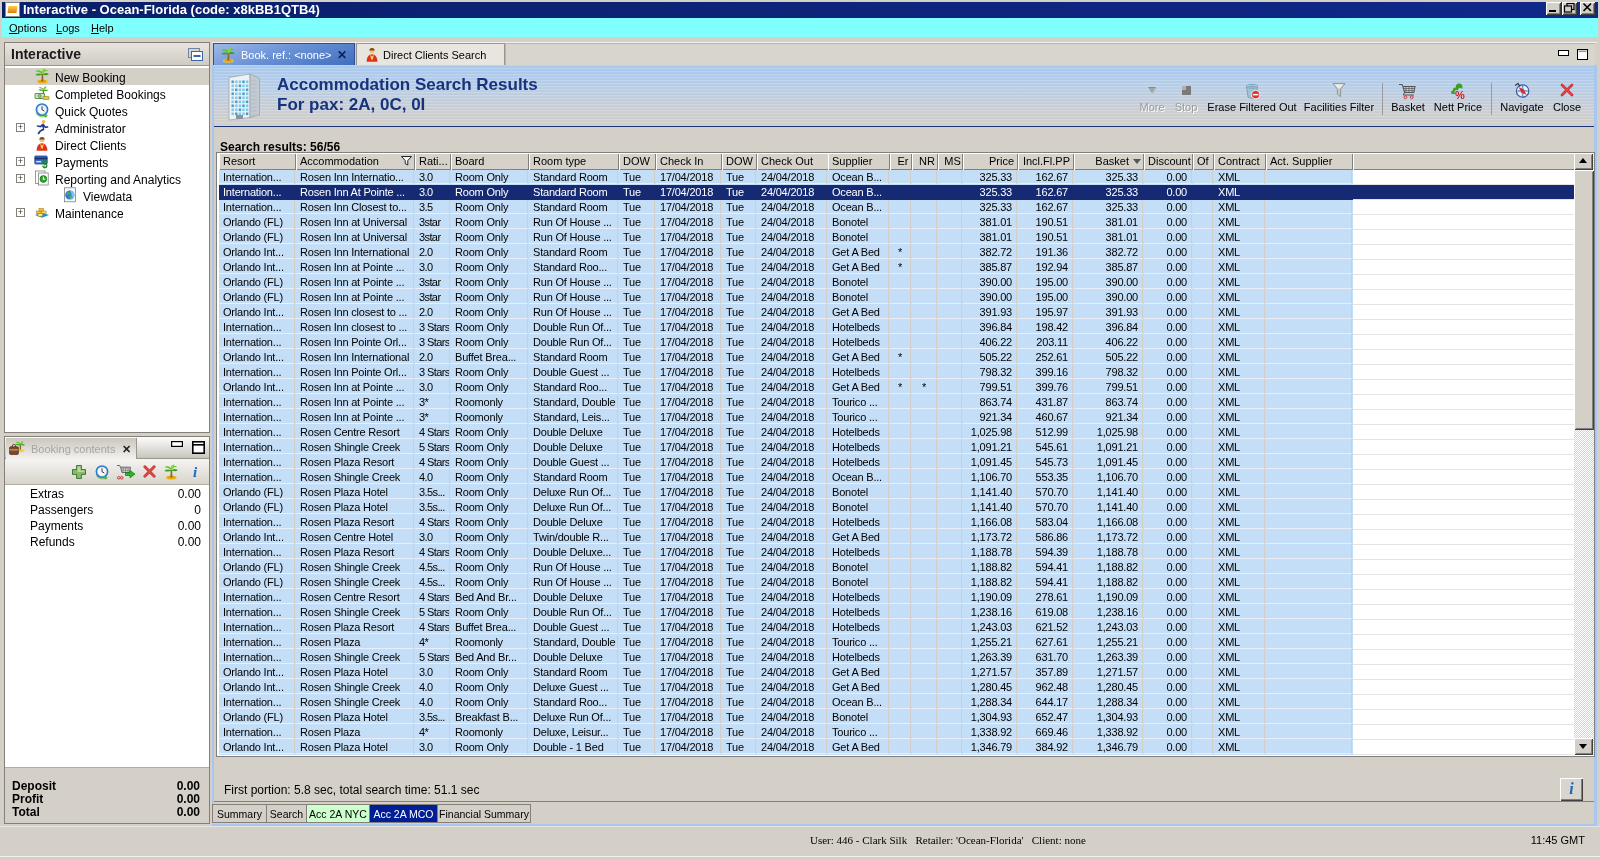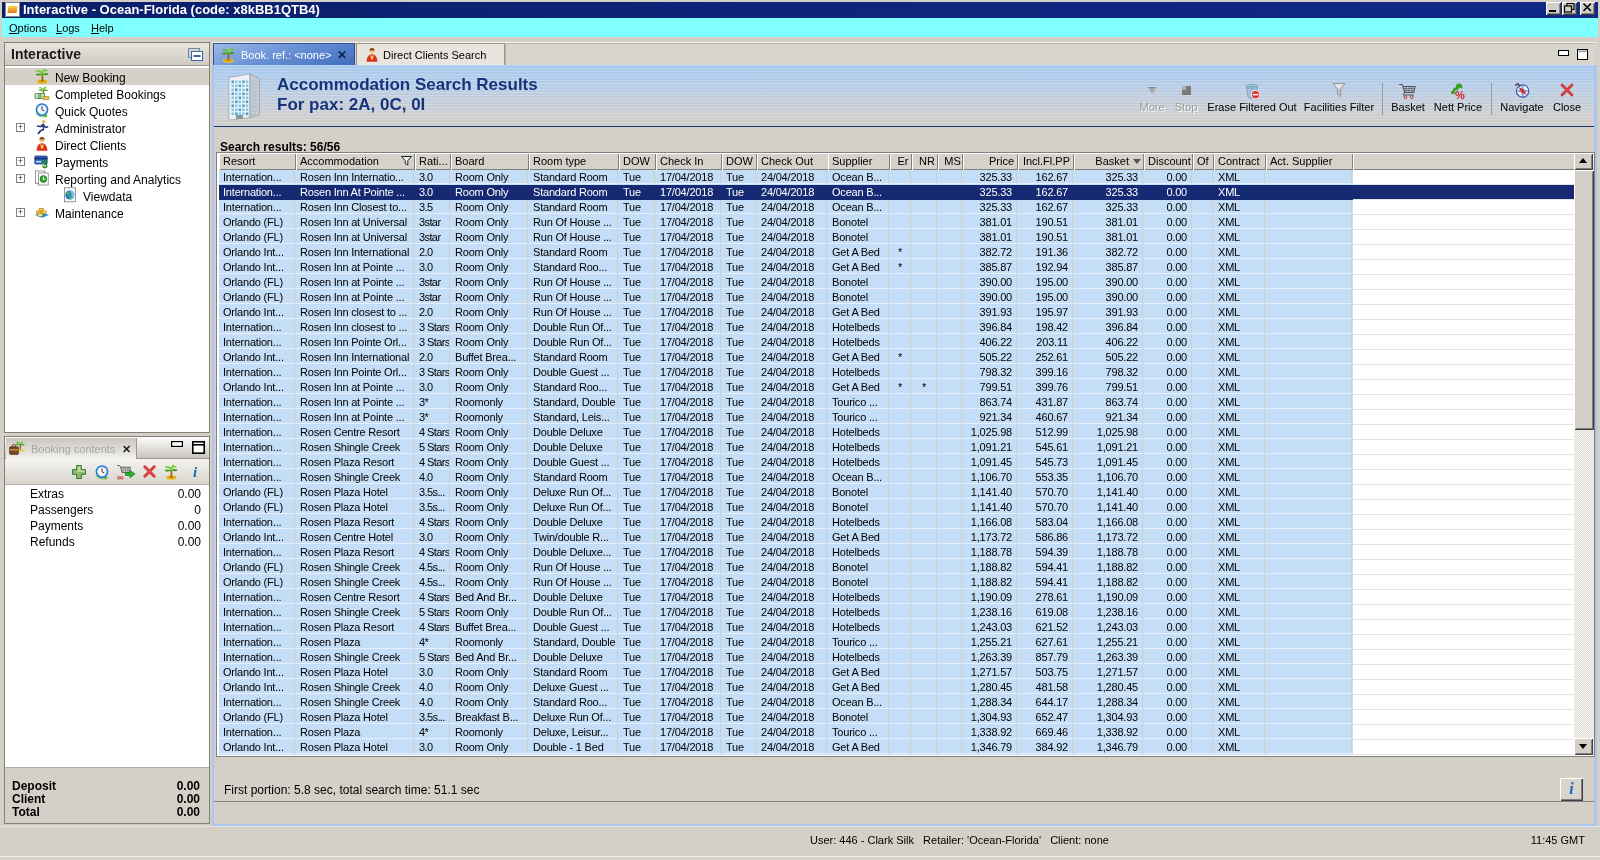--- a/index.html
+++ b/index.html
@@ -284,21 +284,21 @@
     <div class="bcrow" style="top:98px;">
       <span class="lab">Refunds</span>
       <span class="val">0.00</span>
     </div>
 <div id="bcfoot">
       <div class="bfr" style="top:11px;">
         <span class="lab">Deposit</span>
         <span class="val">0.00</span>
       </div>
       <div class="bfr" style="top:24px;">
-        <span class="lab">Client</span>
+        <span class="lab">Profit</span>
         <span class="val">0.00</span>
       </div>
       <div class="bfr" style="top:37px;">
         <span class="lab">Total</span>
         <span class="val">0.00</span>
       </div>
     </div>
 </div>
 
 <div id="main" class="abs">
@@ -1182,21 +1182,21 @@
             <div class="c" style="left:310px;width:89px;">Double Deluxe</div>
             <div class="c" style="left:400px;width:36px;">Tue</div>
             <div class="c" style="left:437px;width:65px;">17/04/2018</div>
             <div class="c" style="left:503px;width:34px;">Tue</div>
             <div class="c" style="left:538px;width:70px;">24/04/2018</div>
             <div class="c" style="left:609px;width:61px;">Hotelbeds</div>
             <div class="c" style="left:671px;width:21px;text-align:center;padding-left:0;"></div>
             <div class="c" style="left:693px;width:25px;text-align:center;padding-left:0;"></div>
             <div class="c" style="left:719px;width:24px;text-align:center;padding-left:0;"></div>
             <div class="c" style="left:744px;width:54px;text-align:right;padding-right:4px;padding-left:0;">1,263.39</div>
-            <div class="c" style="left:799px;width:55px;text-align:right;padding-right:4px;padding-left:0;">857.79</div>
+            <div class="c" style="left:799px;width:55px;text-align:right;padding-right:4px;padding-left:0;">631.70</div>
             <div class="c" style="left:855px;width:69px;text-align:right;padding-right:4px;padding-left:0;">1,263.39</div>
             <div class="c" style="left:925px;width:48px;text-align:right;padding-right:4px;padding-left:0;">0.00</div>
             <div class="c" style="left:974px;width:20px;"></div>
             <div class="c" style="left:995px;width:51px;">XML</div>
             <div class="c" style="left:1047px;width:86px;"></div>
           </div>
           <div class="row" style="top:495px;">
             <div class="c" style="left:0px;width:76px;">Orlando Int...</div>
             <div class="c" style="left:77px;width:118px;">Rosen Plaza Hotel</div>
             <div class="c" style="left:196px;width:35px;letter-spacing:-0.6px;">3.0</div>
@@ -1204,21 +1204,21 @@
             <div class="c" style="left:310px;width:89px;">Standard Room</div>
             <div class="c" style="left:400px;width:36px;">Tue</div>
             <div class="c" style="left:437px;width:65px;">17/04/2018</div>
             <div class="c" style="left:503px;width:34px;">Tue</div>
             <div class="c" style="left:538px;width:70px;">24/04/2018</div>
             <div class="c" style="left:609px;width:61px;">Get A Bed</div>
             <div class="c" style="left:671px;width:21px;text-align:center;padding-left:0;"></div>
             <div class="c" style="left:693px;width:25px;text-align:center;padding-left:0;"></div>
             <div class="c" style="left:719px;width:24px;text-align:center;padding-left:0;"></div>
             <div class="c" style="left:744px;width:54px;text-align:right;padding-right:4px;padding-left:0;">1,271.57</div>
-            <div class="c" style="left:799px;width:55px;text-align:right;padding-right:4px;padding-left:0;">503.75</div>
+            <div class="c" style="left:799px;width:55px;text-align:right;padding-right:4px;padding-left:0;">357.89</div>
             <div class="c" style="left:855px;width:69px;text-align:right;padding-right:4px;padding-left:0;">1,271.57</div>
             <div class="c" style="left:925px;width:48px;text-align:right;padding-right:4px;padding-left:0;">0.00</div>
             <div class="c" style="left:974px;width:20px;"></div>
             <div class="c" style="left:995px;width:51px;">XML</div>
             <div class="c" style="left:1047px;width:86px;"></div>
           </div>
           <div class="row" style="top:510px;">
             <div class="c" style="left:0px;width:76px;">Orlando Int...</div>
             <div class="c" style="left:77px;width:118px;">Rosen Shingle Creek</div>
             <div class="c" style="left:196px;width:35px;letter-spacing:-0.6px;">4.0</div>
@@ -1226,21 +1226,21 @@
             <div class="c" style="left:310px;width:89px;">Deluxe Guest ...</div>
             <div class="c" style="left:400px;width:36px;">Tue</div>
             <div class="c" style="left:437px;width:65px;">17/04/2018</div>
             <div class="c" style="left:503px;width:34px;">Tue</div>
             <div class="c" style="left:538px;width:70px;">24/04/2018</div>
             <div class="c" style="left:609px;width:61px;">Get A Bed</div>
             <div class="c" style="left:671px;width:21px;text-align:center;padding-left:0;"></div>
             <div class="c" style="left:693px;width:25px;text-align:center;padding-left:0;"></div>
             <div class="c" style="left:719px;width:24px;text-align:center;padding-left:0;"></div>
             <div class="c" style="left:744px;width:54px;text-align:right;padding-right:4px;padding-left:0;">1,280.45</div>
-            <div class="c" style="left:799px;width:55px;text-align:right;padding-right:4px;padding-left:0;">481.58</div>
+            <div class="c" style="left:799px;width:55px;text-align:right;padding-right:4px;padding-left:0;">962.48</div>
             <div class="c" style="left:855px;width:69px;text-align:right;padding-right:4px;padding-left:0;">1,280.45</div>
             <div class="c" style="left:925px;width:48px;text-align:right;padding-right:4px;padding-left:0;">0.00</div>
             <div class="c" style="left:974px;width:20px;"></div>
             <div class="c" style="left:995px;width:51px;">XML</div>
             <div class="c" style="left:1047px;width:86px;"></div>
           </div>
           <div class="row" style="top:525px;">
             <div class="c" style="left:0px;width:76px;">Internation...</div>
             <div class="c" style="left:77px;width:118px;">Rosen Shingle Creek</div>
             <div class="c" style="left:196px;width:35px;letter-spacing:-0.6px;">4.0</div>
@@ -1375,18 +1375,25 @@
 <div id="sthumb"></div>
 <div class="sbtn" style="bottom:0;">
             <span class="tri" style="top:6px;border-top:5px solid #000;"></span>
           </div>
 </div>
 </div>
 <div id="infobar">
         <span id="infotext">First portion: 5.8 sec, total search time: 51.1 sec</span>
         <div id="ibtn"><span style="font-family:'Liberation Serif',serif;font-weight:bold;font-size:16px;color:#1a6ab8;font-style:italic;">i</span></div>
       </div>
+<div id="dtabs">
+        <div class="dtab first" style="left:0px;width:55px;background:#d4d0c8;color:#000;"><span>Summary</span></div>
+        <div class="dtab" style="left:55px;width:40px;background:#d4d0c8;color:#000;"><span>Search</span></div>
+        <div class="dtab" style="left:95px;width:63px;background:#ccffcc;color:#000;"><span>Acc 2A NYC</span></div>
+        <div class="dtab" style="left:158px;width:68px;background:#001e96;color:#fff;"><span>Acc 2A MCO</span></div>
+        <div class="dtab" style="left:226px;width:93px;background:#d4d0c8;color:#000;"><span>Financial Summary</span></div>
+      </div>
 </div>
 </div>
 
 <div id="statusbar" class="abs">
-    <span style="position:absolute;left:810px;top:7px;">User: 446 - Clark Silk&nbsp;&nbsp;&nbsp;Retailer: 'Ocean-Florida'&nbsp;&nbsp;&nbsp;Client: none</span>
+    <span style="position:absolute;left:810px;top:7px;font-family:Liberation Serif, serif;">User: 446 - Clark Silk&nbsp;&nbsp;&nbsp;Retailer: 'Ocean-Florida'&nbsp;&nbsp;&nbsp;Client: none</span>
     <span style="position:absolute;right:15px;top:7px;">11:45 GMT</span>
   </div>
 </body></html>

